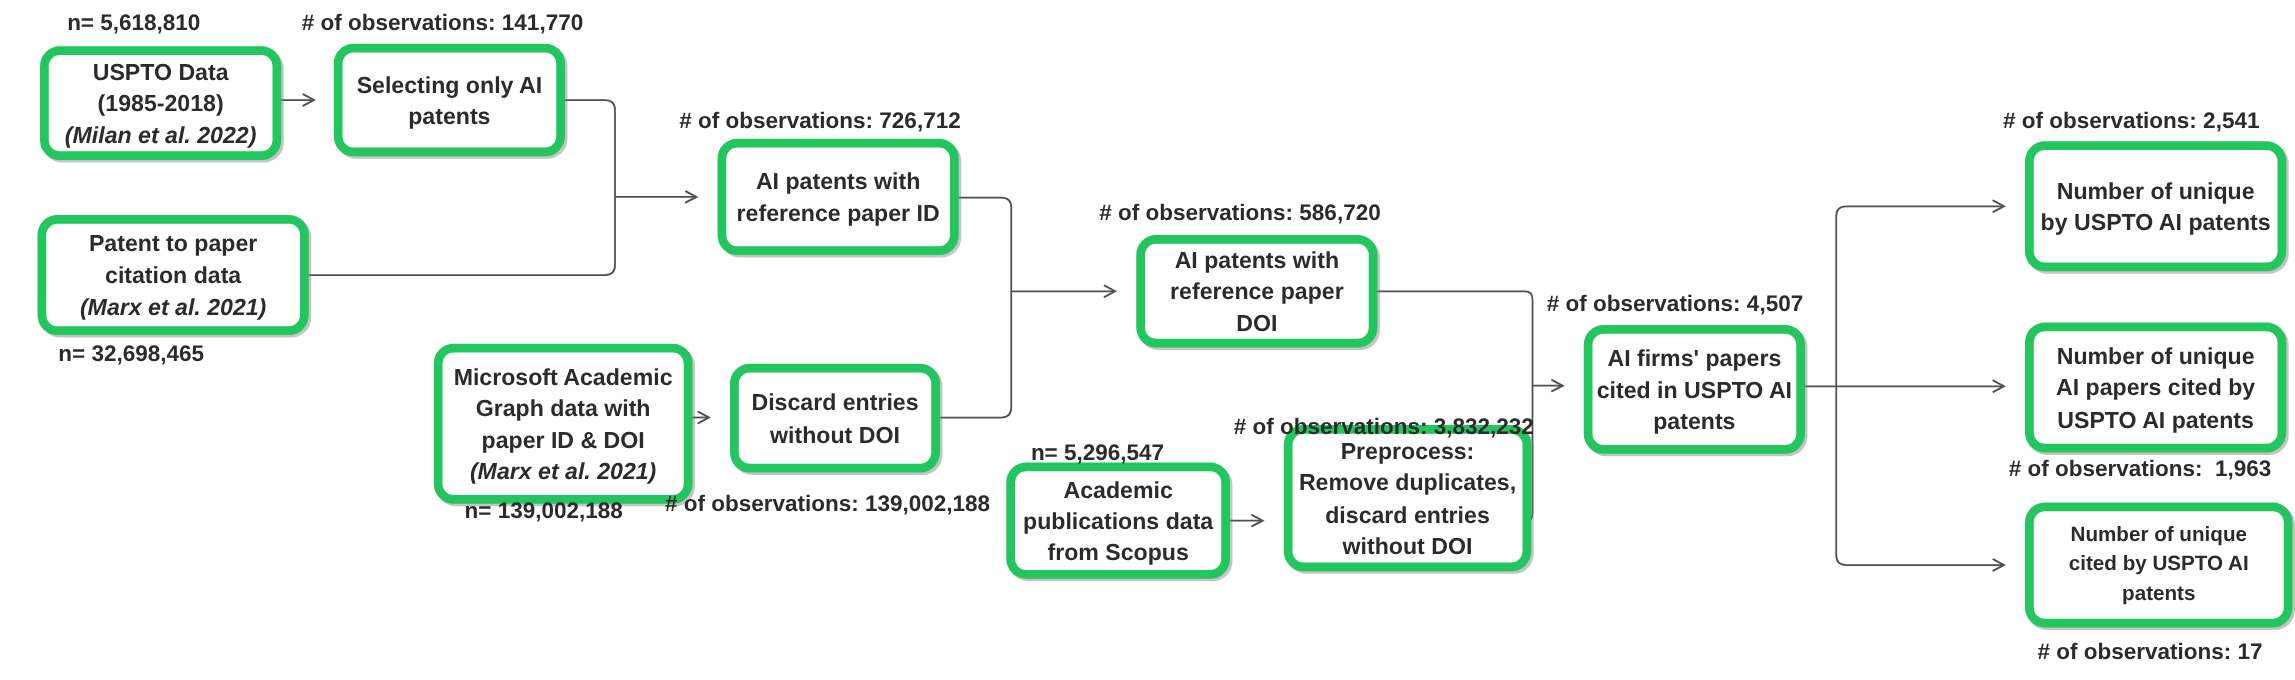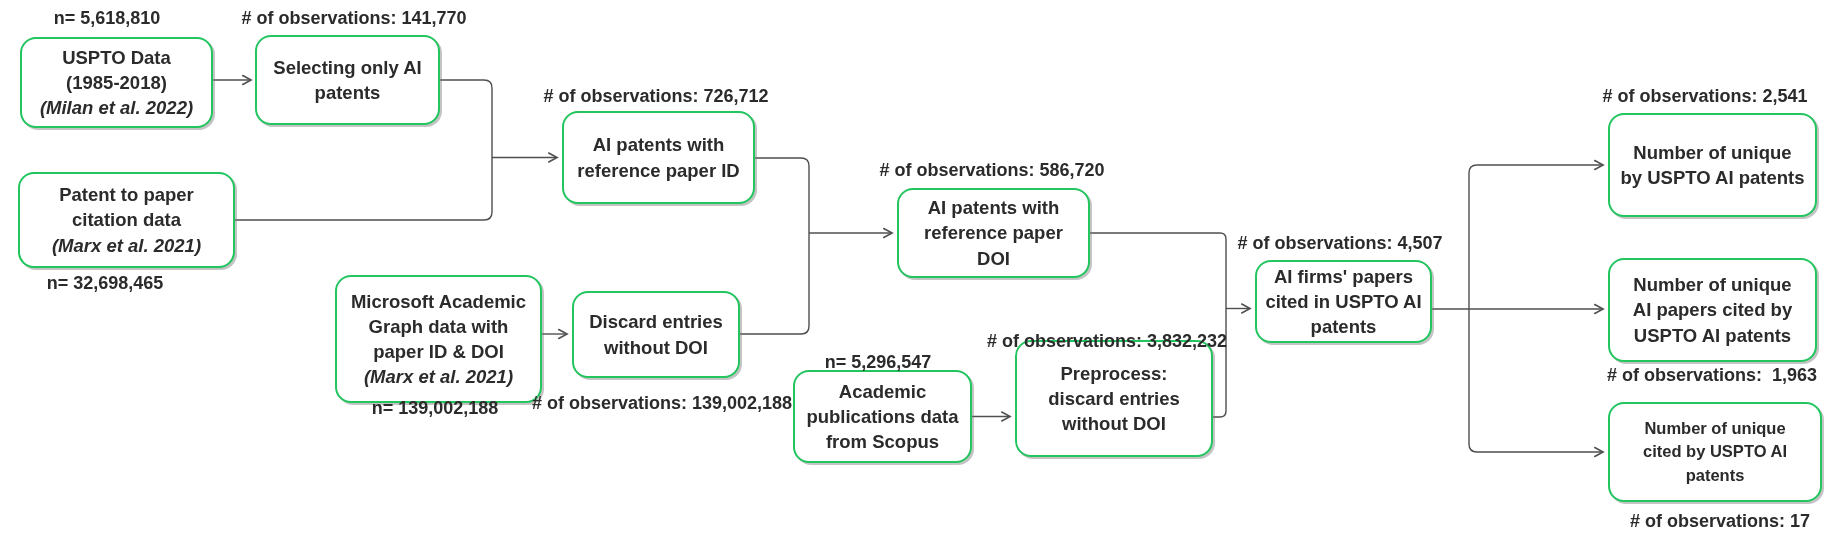--- a/index.html
+++ b/index.html
@@ -7,26 +7,27 @@
     position:relative;
     width:1836px;height:544px;
     background:#ffffff;
     font-family:"Liberation Sans","DejaVu Sans",sans-serif;
     overflow:hidden;
   }
   svg.connectors{position:absolute;left:0;top:0;z-index:1;}
   svg.connectors path{fill:none;stroke:#4f4f4f;stroke-width:1.4;}
   .node{
     position:absolute;z-index:2;box-sizing:border-box;
-    background:#ffffff;border:2px solid #22c55e;border-radius:16px;
+    background:#ffffff;border:7px solid #22c55e;border-radius:16px;
     display:flex;flex-direction:column;align-items:center;justify-content:center;
     text-align:center;font-weight:700;color:#2b2b2b;
     font-size:18.5px;line-height:1.36;
     box-shadow:2px 2px 0 rgba(125,125,125,0.45);
     padding:2px;
+    margin-left:12px;
   }
   .node .ln{display:block;white-space:nowrap;}
   .node .cite{font-style:italic;}
   .node.small{font-size:16.5px;line-height:1.42;}
   .annot{
     position:absolute;z-index:2;transform:translateX(-50%);
     font-weight:700;font-size:18px;color:#2b2b2b;white-space:pre;
   }
 </style>
 </head>
@@ -96,25 +97,26 @@
   </div>
 
   <div class="node" style="left:793px;top:370px;width:179px;height:93px">
     <span class="ln">Academic</span>
     <span class="ln">publications data</span>
     <span class="ln">from Scopus</span>
   </div>
 
   <div class="node" style="left:1015px;top:340px;width:198px;height:117px">
     <span class="ln">Preprocess:</span>
+    <span class="ln">Remove duplicates,</span>
     <span class="ln">discard entries</span>
     <span class="ln">without DOI</span>
   </div>
 
-  <div class="node" style="left:1255px;top:260px;width:177px;height:83px">
+  <div class="node" style="left:1255px;top:260px;width:177px;height:103px">
     <span class="ln">AI firms' papers</span>
     <span class="ln">cited in USPTO AI</span>
     <span class="ln">patents</span>
   </div>
 
   <div class="node" style="left:1608px;top:113px;width:209px;height:104px">
     <span class="ln">Number of unique</span>
     <span class="ln">by USPTO AI patents</span>
   </div>
 

